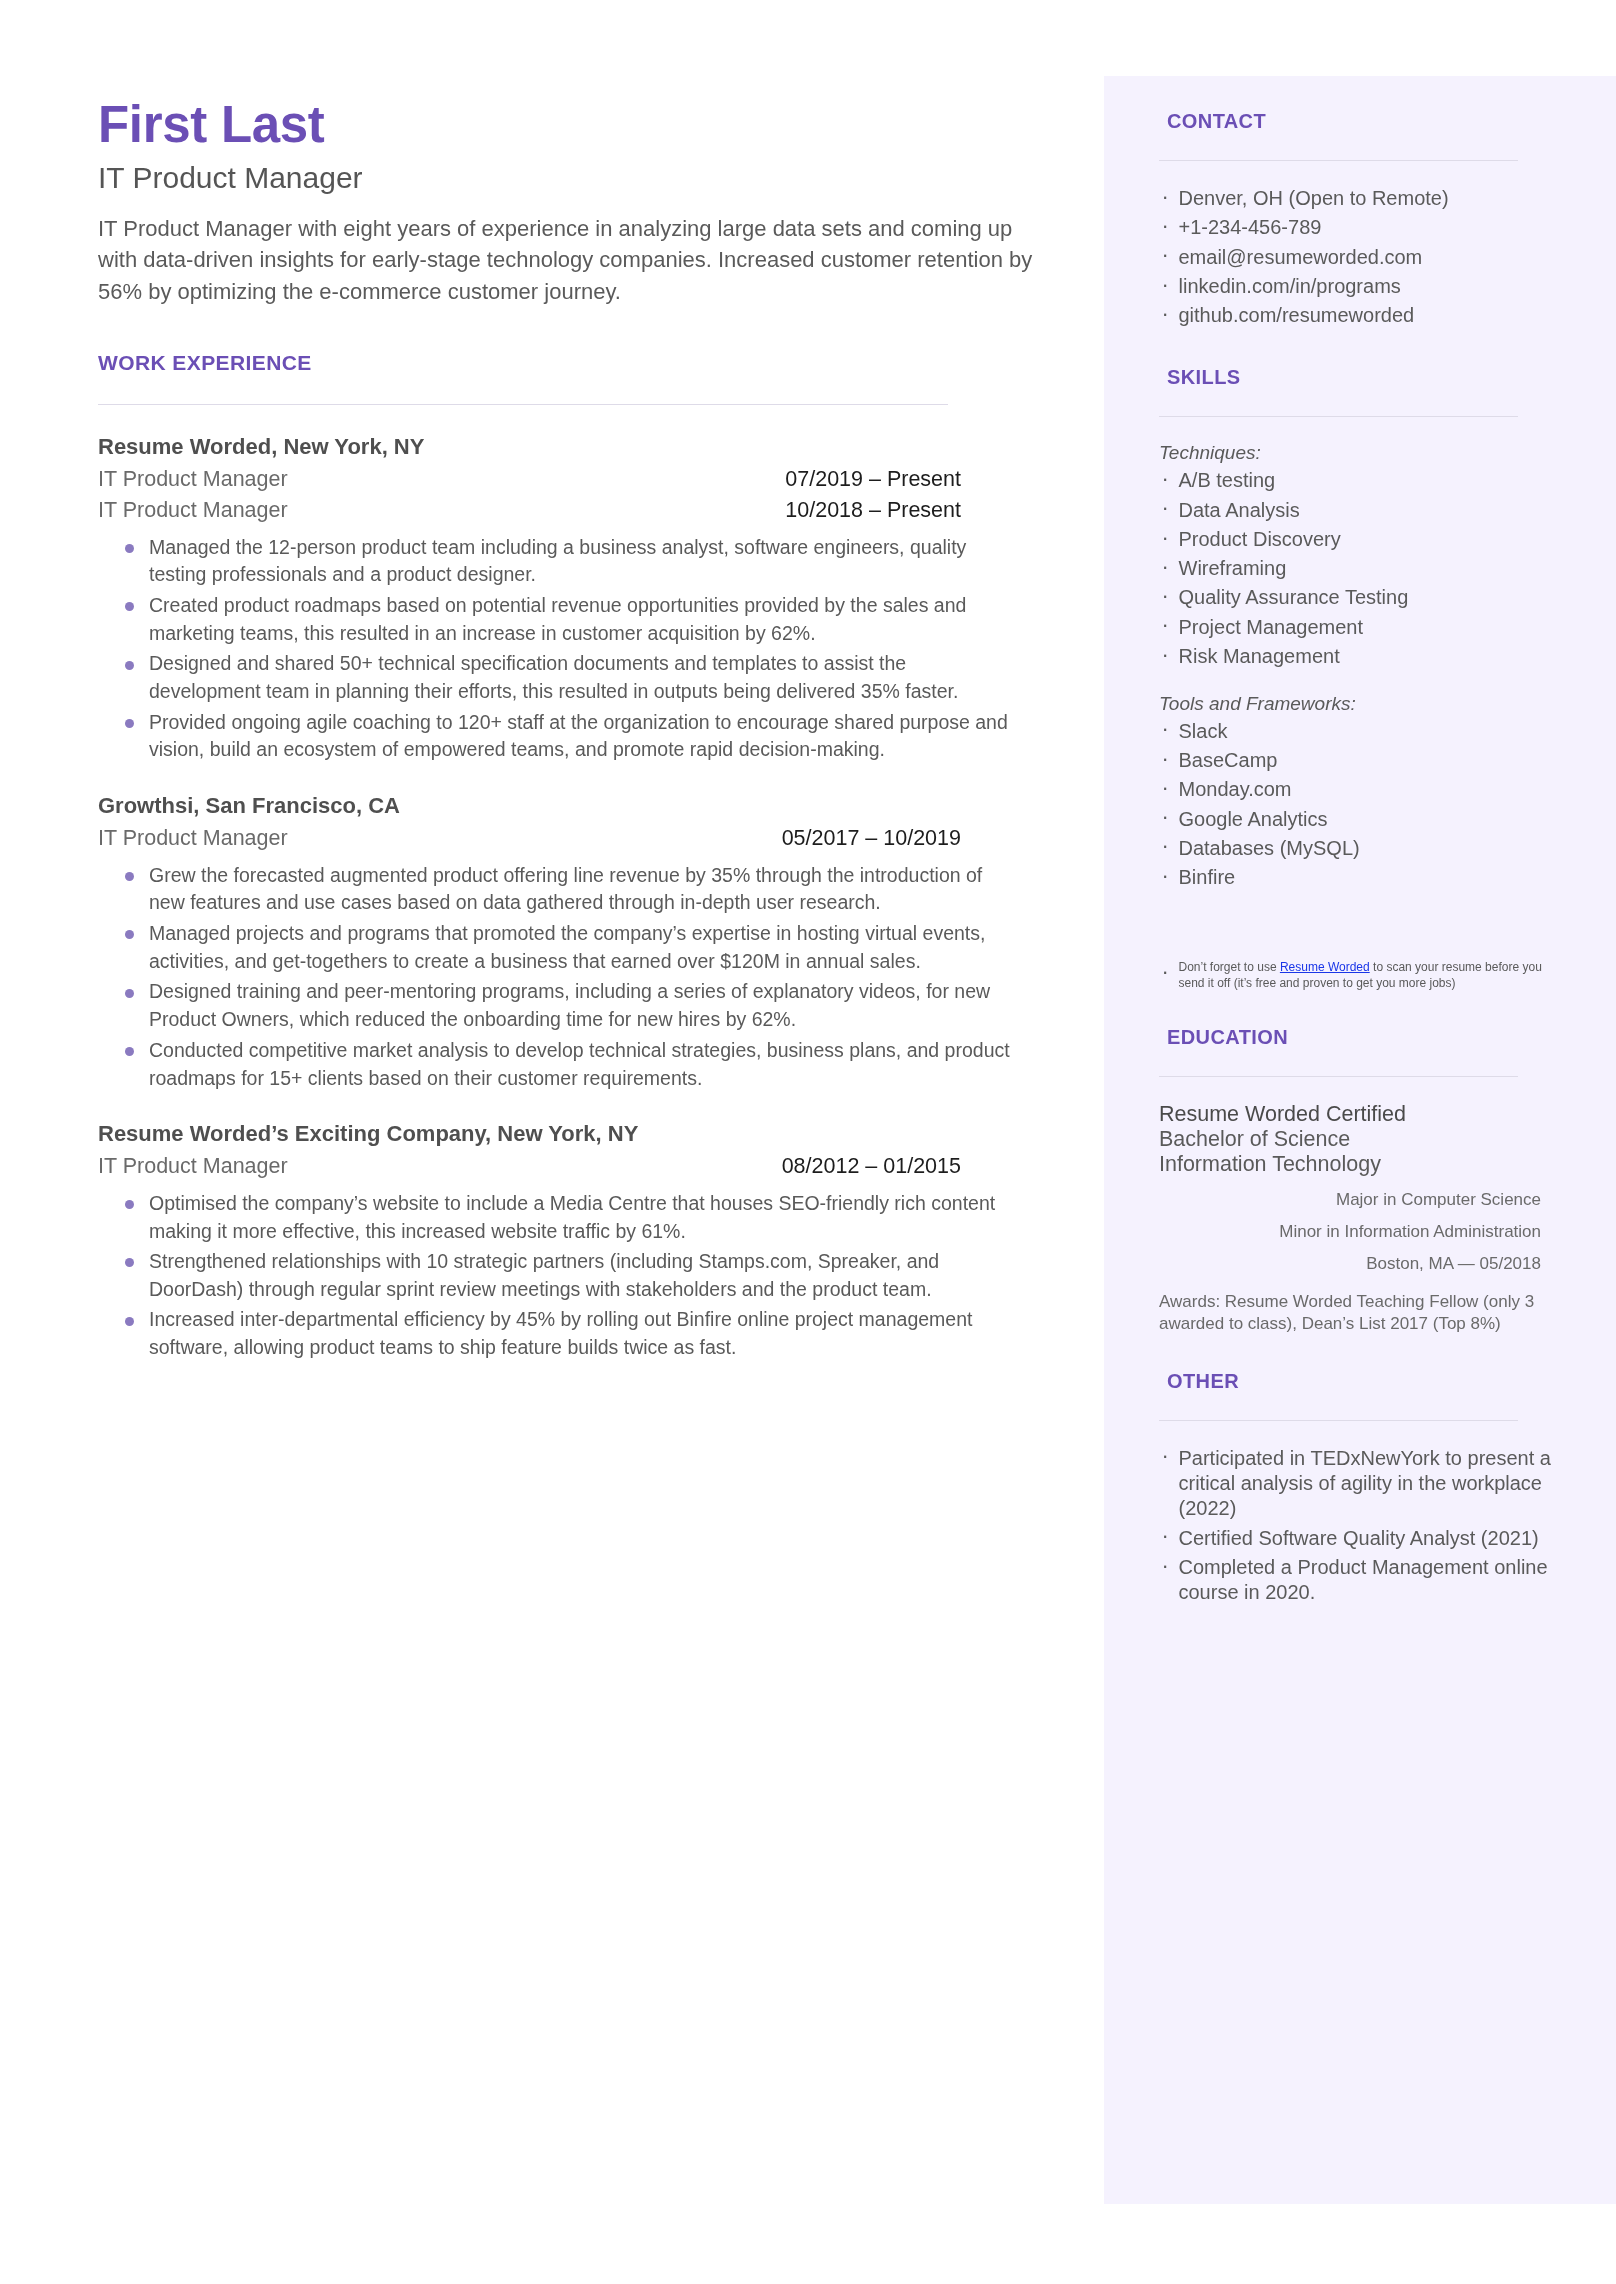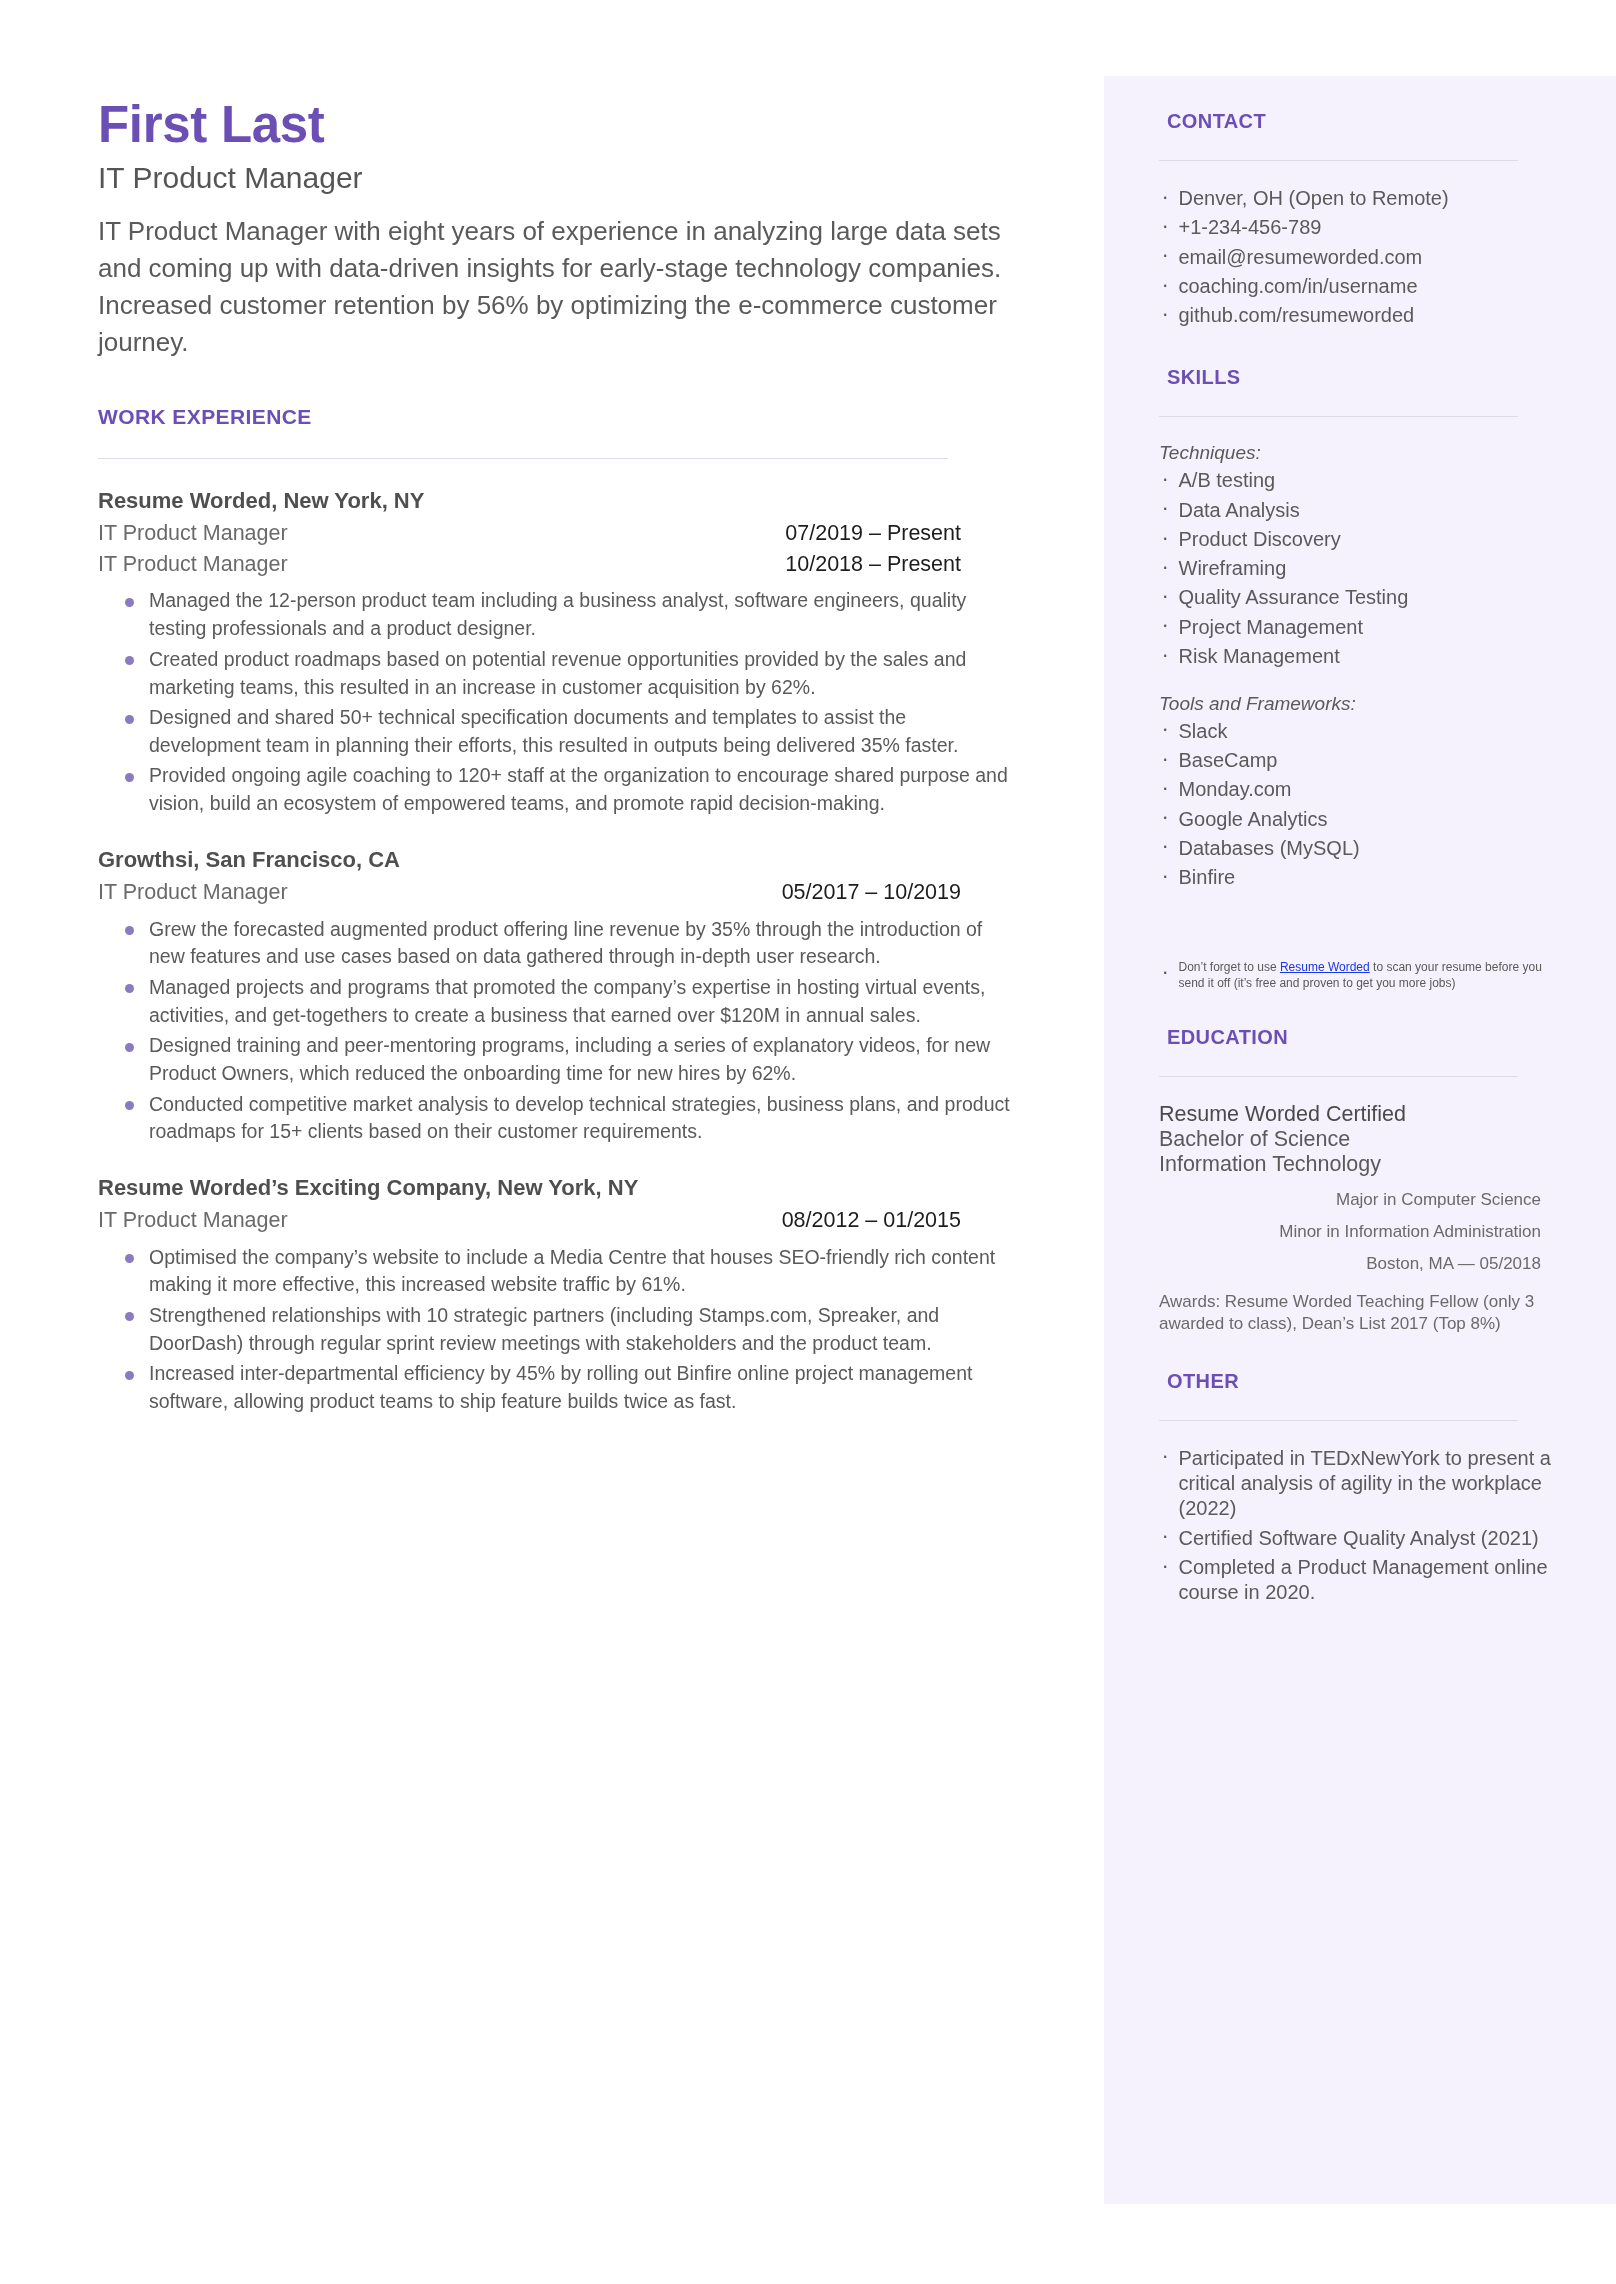--- a/index.html
+++ b/index.html
@@ -145,21 +145,21 @@
     line-height: 1.05;
   }
   .role {
     color: #555555;
     font-size: 30px;
     margin: 9px 0 0 0;
     line-height: 1.1;
   }
   .summary {
     color: #5a5a5a;
-    font-size: 26px;
+    font-size: 22px;
     line-height: 1.42;
     margin: 19.5px 0 0 0;
     max-width: 938px;
   }
   .section-head {
     color: #6b4fb5;
     font-weight: bold;
     font-size: 21px;
     letter-spacing: 0.4px;
     margin: 44px 0 0 0;
@@ -284,21 +284,21 @@
 
   <div class="sidebar">
 
     <div class="side-head">CONTACT</div>
     <hr class="side-rule">
     <div class="side-body">
       <ul class="side-list" id="contact-list">
           <li class="">Denver, OH (Open to Remote)</li>
           <li class="">+1-234-456-789</li>
           <li class="">email@resumeworded.com</li>
-          <li class="">coaching.com/in/username</li>
+          <li class="">linkedin.com/in/programs</li>
           <li class="">github.com/resumeworded</li>
         </ul>
     </div>
 
     <div class="side-gap"></div>
 
     <div class="side-head">SKILLS</div>
     <hr class="side-rule">
     <div class="side-body">
       <div id="skills-groups">

